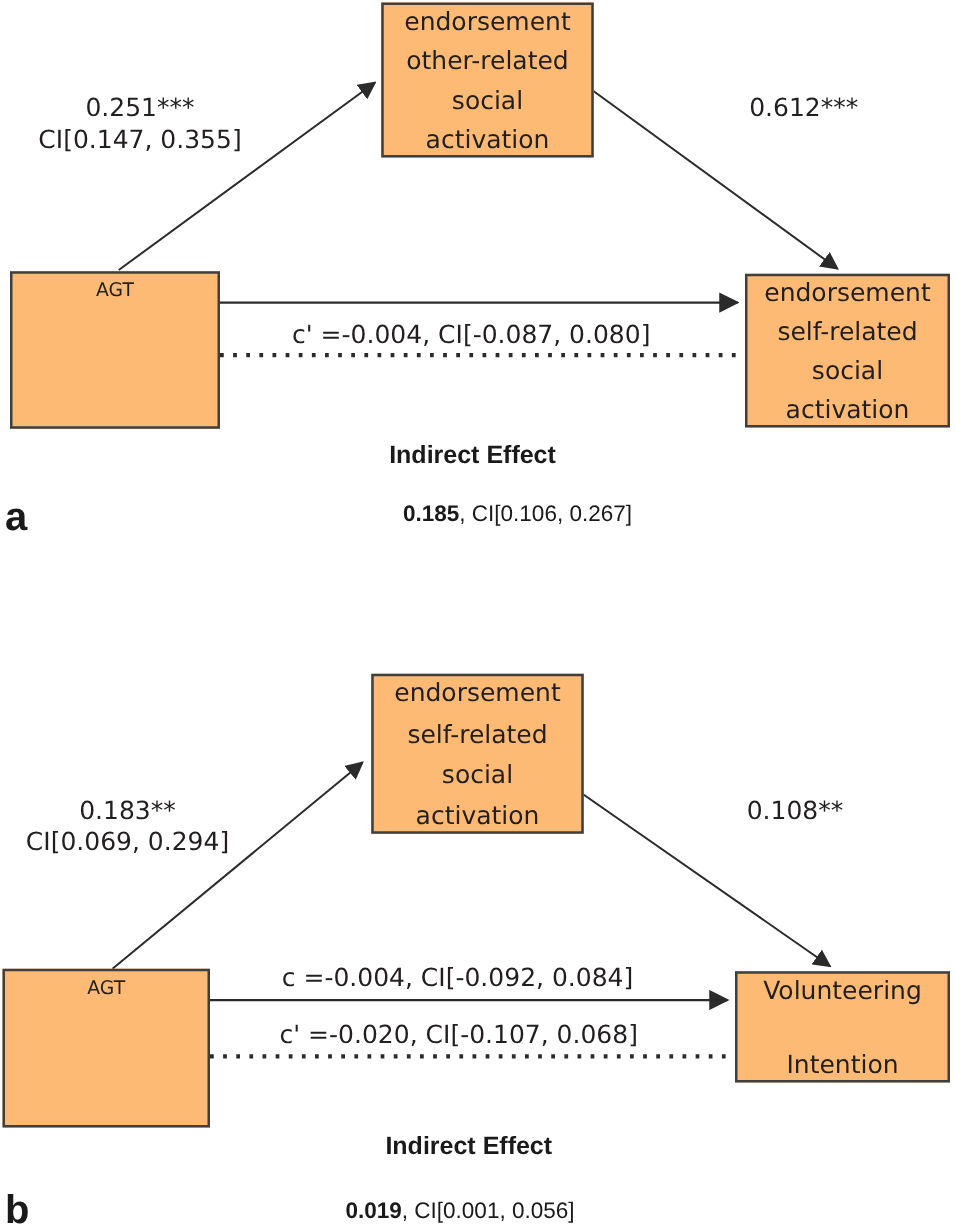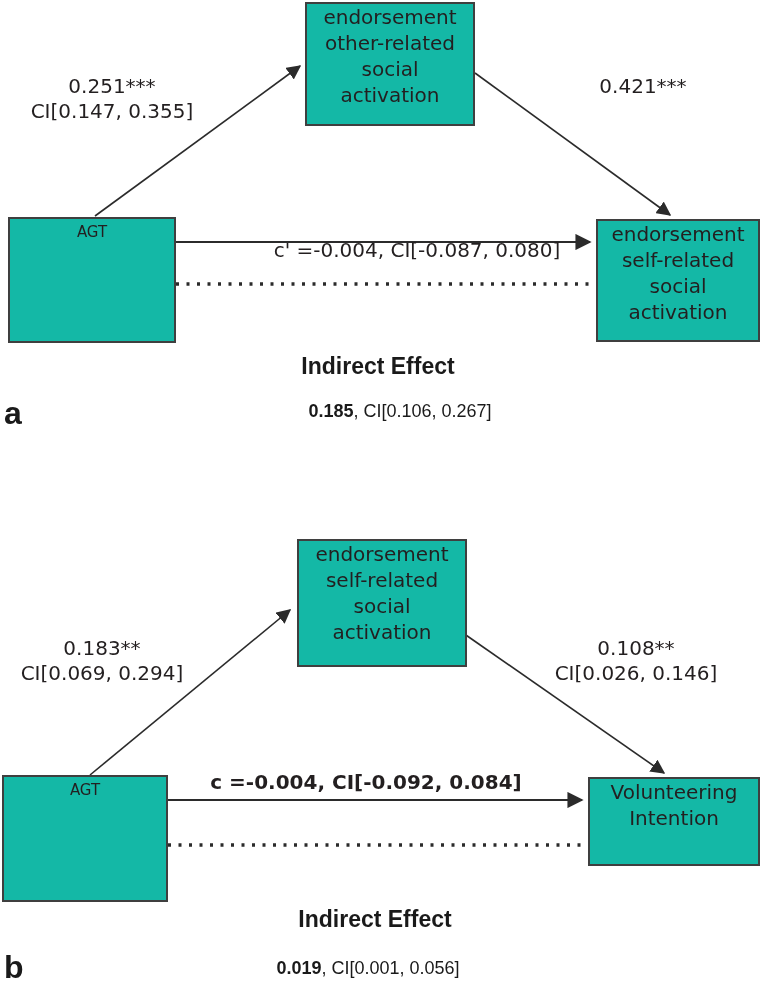--- a/index.html
+++ b/index.html
@@ -3,29 +3,29 @@
 <meta charset="utf-8">
 <style>
   html,body { margin:0; padding:0; background:#ffffff; }
   .stage {
     position:relative; width:765px; height:984px; background:#ffffff;
     font-family:"DejaVu Sans", sans-serif; color:#231f20; overflow:hidden;
   }
   svg.arrows { position:absolute; left:0; top:0; width:765px; height:984px; }
   svg.arrows line { stroke:#2b2b2b; }
   .box {
-    position:absolute; box-sizing:border-box; border:2px solid #3f3f3f; background:#14b8a6;
-    display:flex; flex-direction:column; align-items:center; justify-content:flex-start;
+    position:absolute; box-sizing:border-box; border:2px solid #3f3f3f; background:#fdba74;
+    display:flex; flex-direction:column; align-items:center; justify-content:space-between;
     text-align:center; font-size:20px; line-height:26px;
   }
   .box.agt { font-size:15px; }
   .plabel { position:absolute; text-align:center; font-size:20px; line-height:25px; white-space:nowrap; }
   .ind-title {
     position:absolute; text-align:center; font-family:"Liberation Sans", sans-serif;
-    font-weight:bold; font-size:23px; color:#1a1a1a; white-space:nowrap;
+    font-weight:bold; font-size:20px; color:#1a1a1a; white-space:nowrap;
   }
   .ind-value {
     position:absolute; text-align:center; font-family:"Liberation Sans", sans-serif;
     font-size:18px; color:#1a1a1a; white-space:nowrap;
   }
   .ind-value .v { font-weight:bold; }
   .panel-letter {
     position:absolute; font-family:"Liberation Sans", sans-serif; font-weight:bold;
     font-size:32px; line-height:32px; color:#1a1a1a;
   }
@@ -70,29 +70,29 @@
     <div>social</div>
     <div>activation</div>
   </div>
 
   <div class="plabel" style="left:-8px; top:74px; width:240px;">
     <div>0.251***</div>
     <div>CI[0.147, 0.355]</div>
   </div>
 
   <div class="plabel" style="left:523px; top:74px; width:240px;">
-    <div>0.421***</div>
+    <div>0.612***</div>
   </div>
 
 
-  <div class="plabel" style="left:177px; top:238px; width:400px;padding-left:40px;">c' =-0.004, CI[-0.087, 0.080]</div>
+  <div class="plabel" style="left:177px; top:255px; width:400px;">c' =-0.004, CI[-0.087, 0.080]</div>
 
   <div class="ind-title" style="left:278px; top:353px; width:200px;">Indirect Effect</div>
 
-  <div class="ind-value" style="left:290px; top:401px; width:220px;">
+  <div class="ind-value" style="left:304px; top:401px; width:220px;">
     <span class="v">0.185</span><span>, CI[0.106, 0.267]</span>
   </div>
 
   <div class="panel-letter" style="left:4px; top:397px;">a</div>
 
   <div class="box" style="left:297px; top:539px; width:170px; height:128px;">
     <div>endorsement</div>
     <div>self-related</div>
     <div>social</div>
     <div>activation</div>
@@ -107,25 +107,25 @@
     <div>Intention</div>
   </div>
 
   <div class="plabel" style="left:-18px; top:636px; width:240px;">
     <div>0.183**</div>
     <div>CI[0.069, 0.294]</div>
   </div>
 
   <div class="plabel" style="left:516px; top:636px; width:240px;">
     <div>0.108**</div>
-    <div>CI[0.026, 0.146]</div>
   </div>
 
-  <div class="plabel" style="left:166px; top:770px; width:400px;font-weight:bold;">c =-0.004, CI[-0.092, 0.084]</div>
+  <div class="plabel" style="left:166px; top:770px; width:400px;">c =-0.004, CI[-0.092, 0.084]</div>
 
+  <div class="plabel" style="left:167px; top:815px; width:400px;">c' =-0.020, CI[-0.107, 0.068]</div>
 
   <div class="ind-title" style="left:275px; top:906px; width:200px;">Indirect Effect</div>
 
   <div class="ind-value" style="left:258px; top:958px; width:220px;">
     <span class="v">0.019</span><span>, CI[0.001, 0.056]</span>
   </div>
 
   <div class="panel-letter" style="left:4px; top:951px;">b</div>
 
 </div>

